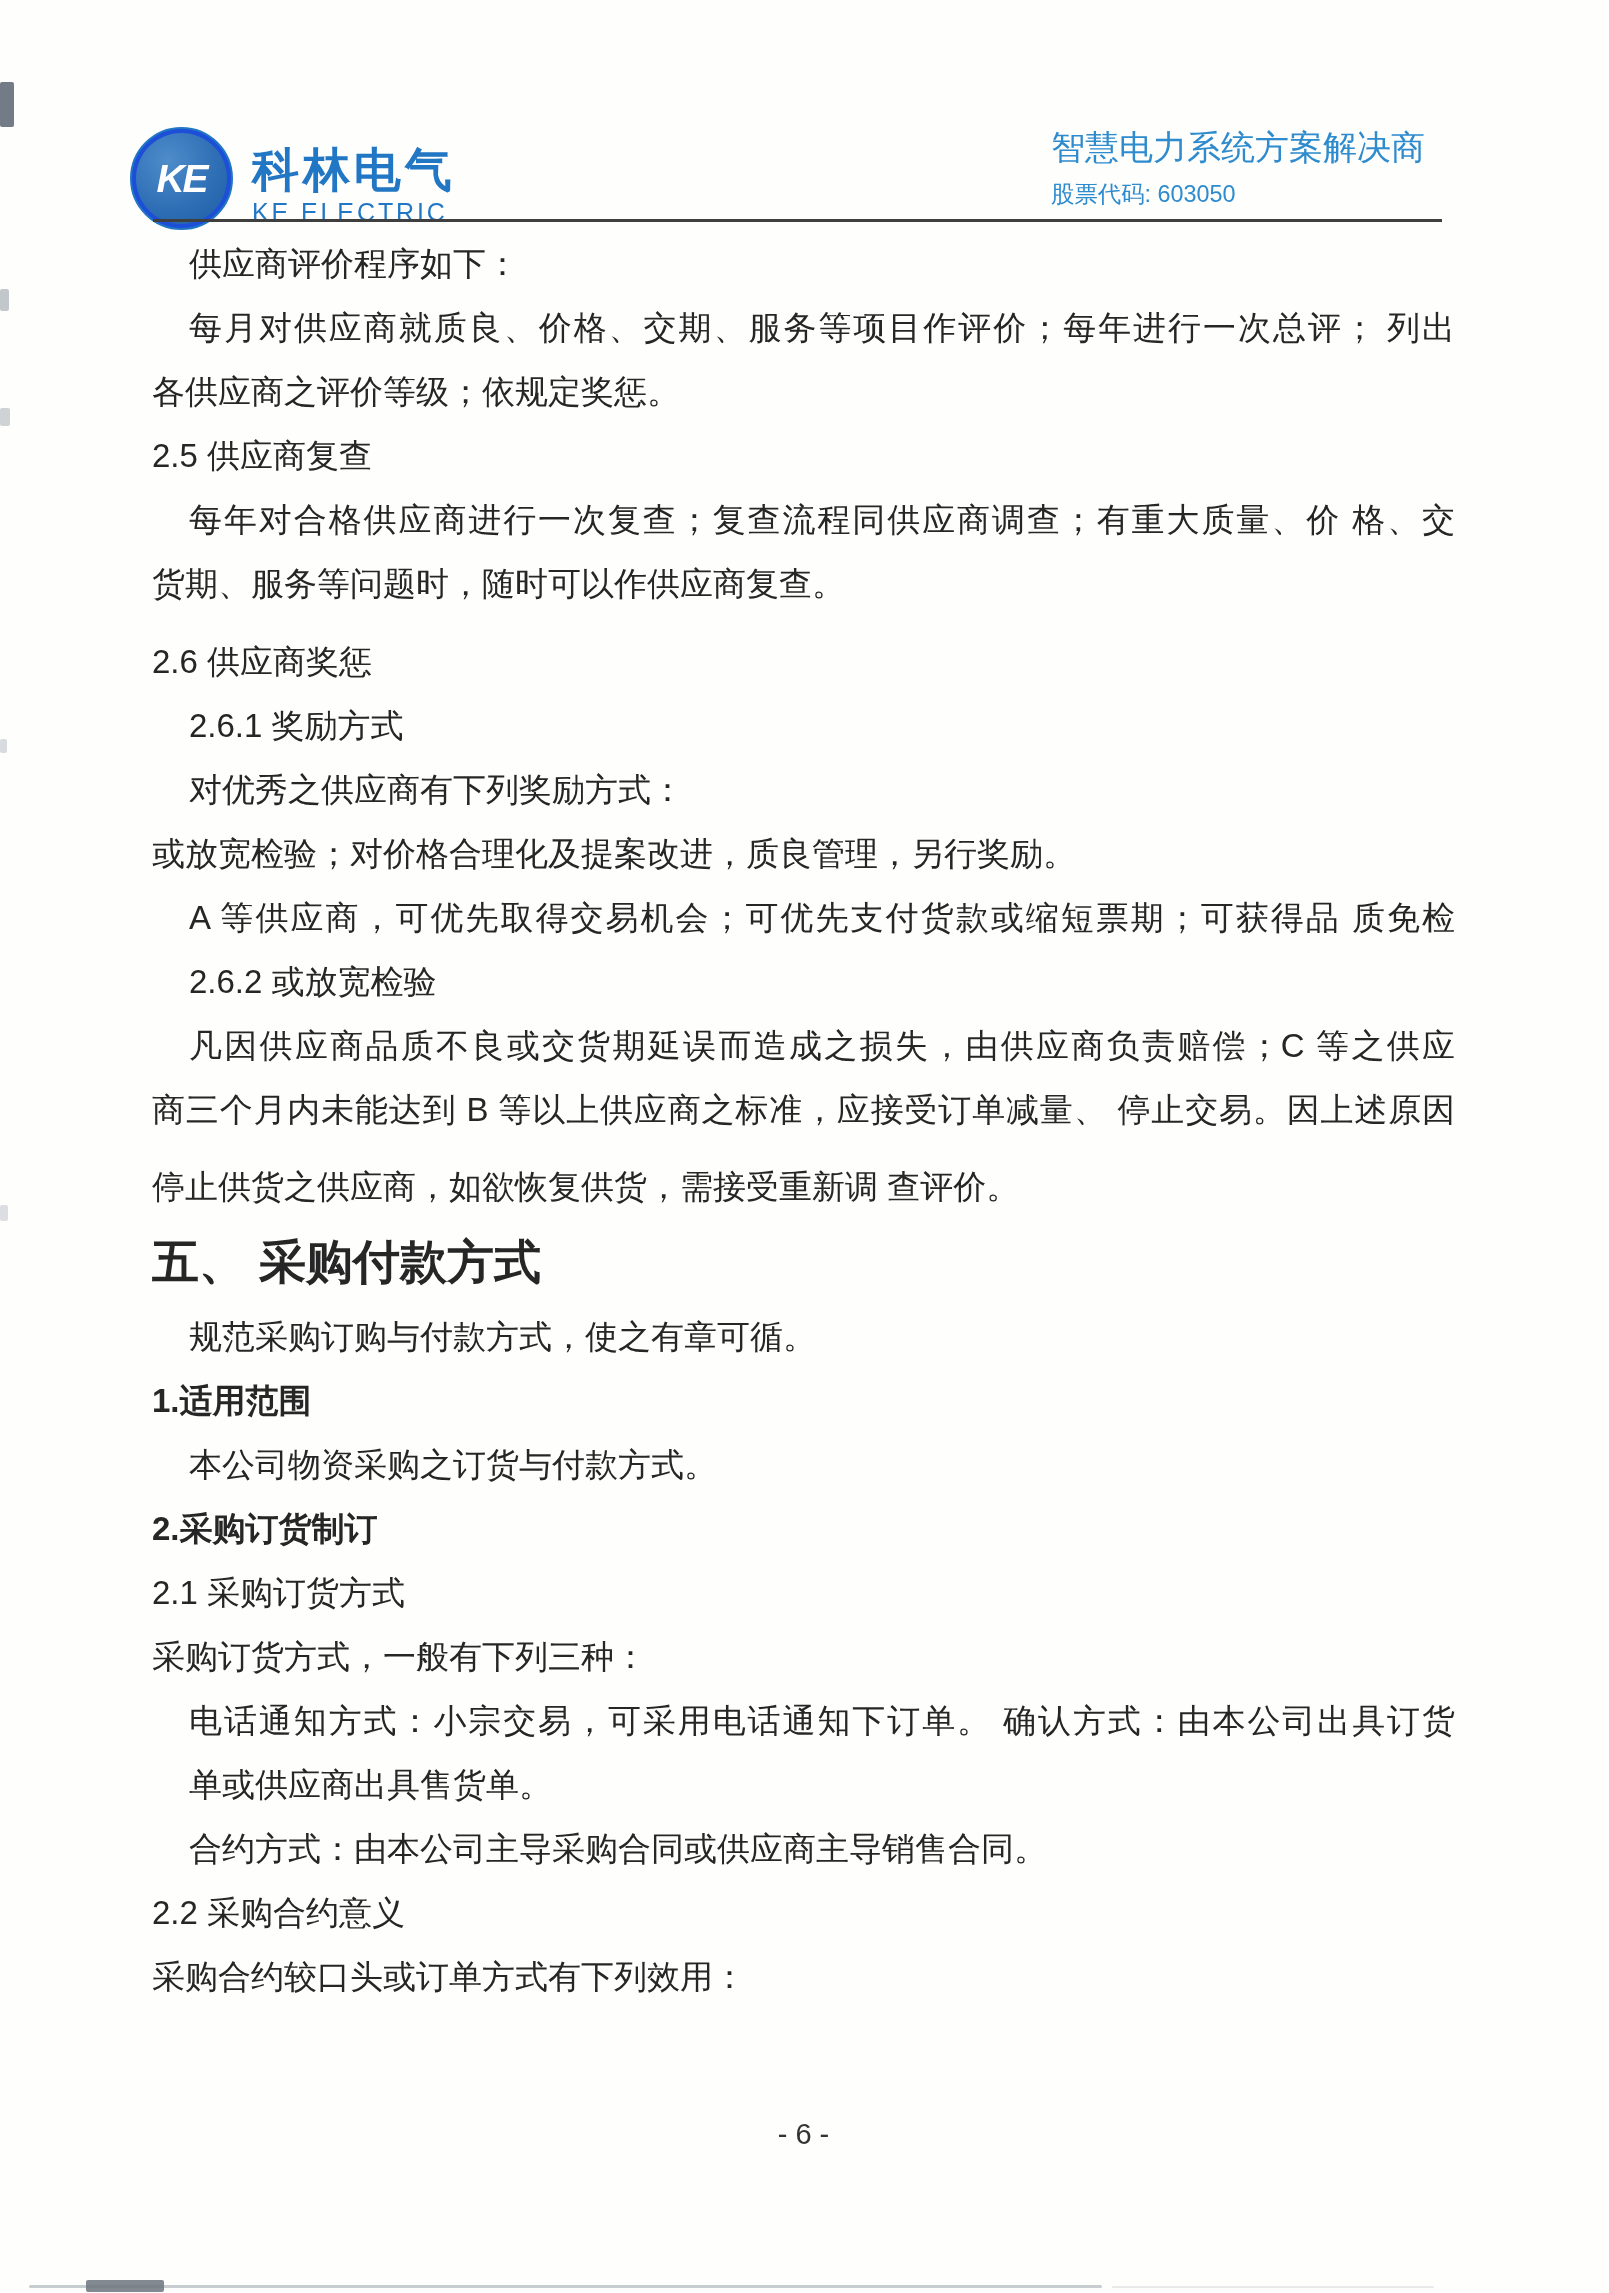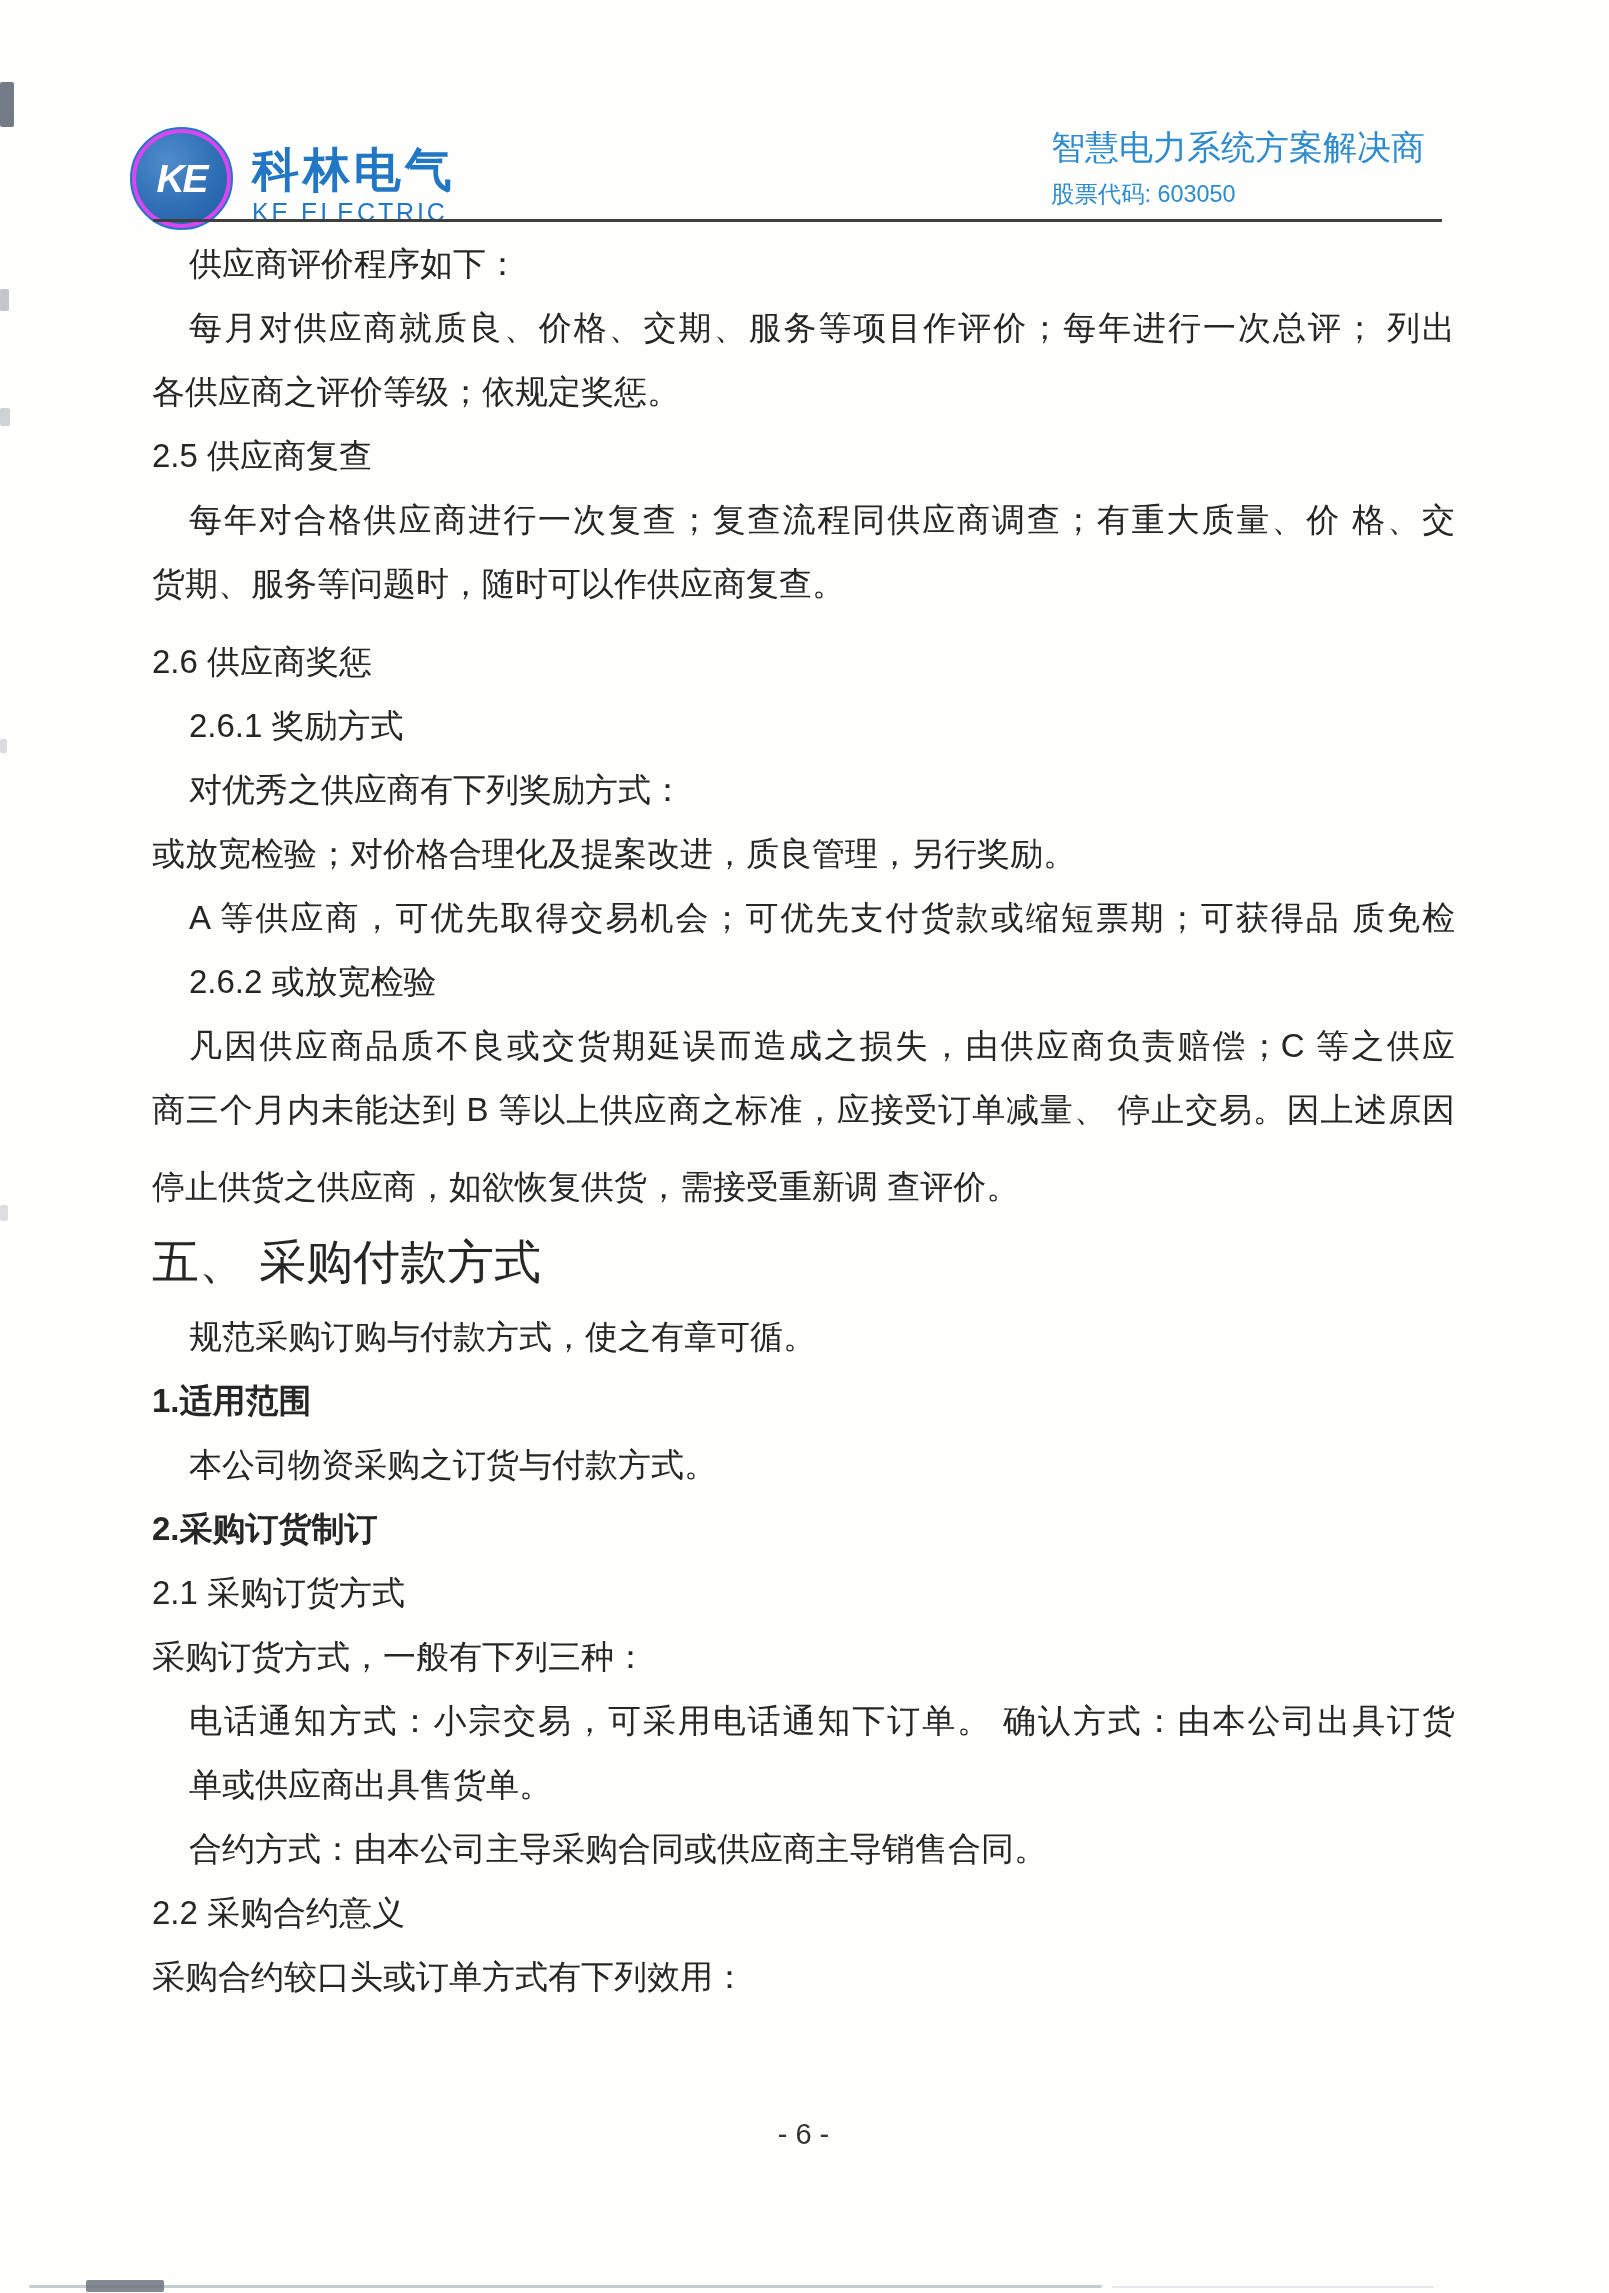--- a/index.html
+++ b/index.html
@@ -12,21 +12,21 @@
     position:relative; width:1609px; height:2294px;
     background:var(--page-bg,#fefefd);
     overflow:hidden;
   }
 
   
   .logo-circle {
     position:absolute; left:130px; top:127px;
     width:99px; height:99px; border-radius:50%;
     border:2.9px solid var(--brand-blue,#2a6cb4);
-    background:#d946ef;
+    background:#1d4ed8;
   }
   .logo-disc {
     position:absolute; inset:3.9px; border-radius:50%;
     background:radial-gradient(circle at 35% 30%, #4e8cca 0%, #2f6fb5 55%, #1d5da5 100%);
     display:flex; align-items:center; justify-content:center;
   }
   .logo-disc span {
     color:#fff; font-weight:bold; font-style:italic;
     font-size:39px; letter-spacing:-2px;
   }
@@ -53,21 +53,21 @@
 
   
   .doc {
     position:absolute; left:152px; top:232px; width:1303px;
     color:var(--text-color,#262626); font-size:33px;
   }
   .line { margin:0; line-height:64px; white-space:nowrap; }
   .line.indent { padding-left:37px; }
   .line.fill   { white-space:normal; text-align:justify; text-align-last:justify; }
   .line.gap    { margin-top:13.7px; }
-  .line.h1     { font-size:47px; font-weight:normal; line-height:86px; white-space:nowrap; }
+  .line.h1     { font-size:47px; font-weight:bold; line-height:86px; white-space:nowrap; }
   .line.bold   { font-weight:bold; }
 
   
   .page-footer {
     position:absolute; left:152px; top:2118px; width:1303px;
     text-align:center; font-size:29px; color:#333;
   }
 
   
   .art { position:absolute; border-radius:2px; }

